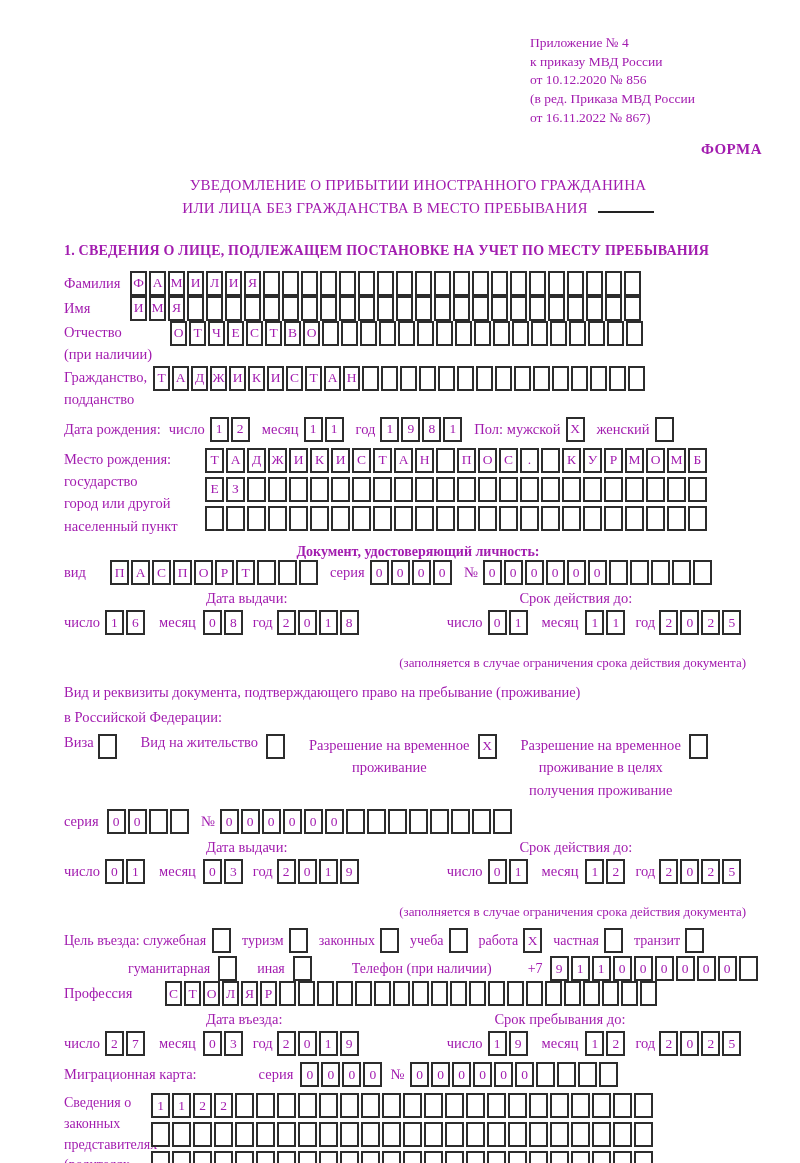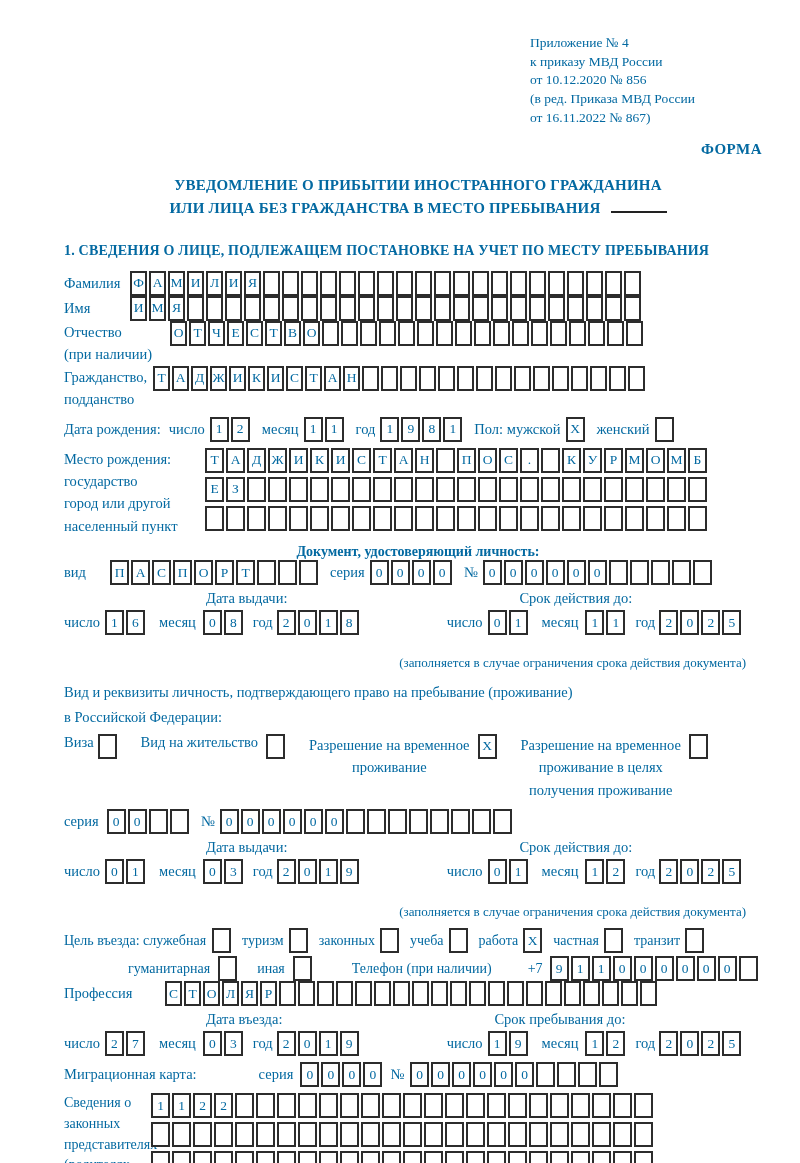--- a/index.html
+++ b/index.html
@@ -1,27 +1,27 @@
 <!DOCTYPE html>
 <html><head>
 <meta charset="utf-8">
 <style>
   * { box-sizing: border-box; }
   html, body { margin: 0; padding: 0; background: #e8e8e8; }
   .page {
     width: 800px; height: 1163px; margin: 0 auto; background: #ffffff;
     font-family: "Liberation Serif", "DejaVu Serif", serif;
-    color: #0369a1; padding: 34px 28px 0 64px; overflow: hidden; position: relative;
+    color: #a21caf; padding: 34px 28px 0 64px; overflow: hidden; position: relative;
   }
   
   .ref-block { margin-left: auto; width: 242px; font-size: 13.5px; line-height: 1.38; }
   .ref-block .gap { margin-top: 0; }
   .forma { text-align: right; padding-right: 10px; font-weight: bold; font-size: 15px; margin-top: 14px; letter-spacing: .5px; }
   
-  .title { text-align: center; font-weight: bold; font-size: 15px; line-height: 1.55; margin-top: 16px; letter-spacing: .2px; }
+  .title { text-align: center; font-weight: normal; font-size: 15px; line-height: 1.55; margin-top: 16px; letter-spacing: .2px; }
   .blank-line { display: inline-block; width: 56px; border-bottom: 2px solid #222; margin-left: 10px; vertical-align: baseline; }
   .sec-heading { font-weight: bold; font-size: 14px; margin-top: 22px; letter-spacing: .2px; }
   
   .row { display: flex; align-items: center; margin-top: 0; font-size: 14.5px; }
   .row.top { align-items: flex-start; }
   .mt6 { margin-top: 6px; } .mt8 { margin-top: 8px; } .mt12 { margin-top: 12px; }
   .lbl { flex: 0 0 auto; }
   .lblcol { flex: 0 0 auto; line-height: 1.55; }
   .w65 { width: 66px; } .w106 { width: 106px; } .w88 { width: 89px; }
   .w141 { width: 141px; } .w46 { width: 46px; } .w100 { width: 101px; } .w86 { width: 87px; }
@@ -416,21 +416,21 @@
           <span class="cell">2</span>
           <span class="cell">0</span>
           <span class="cell">2</span>
           <span class="cell">5</span>
         </span>
     </span>
   </div>
   <div class="note">(заполняется в случае ограничения срока действия документа)</div>
 
   <div class="par">
-    <div>Вид и реквизиты личность, подтверждающего право на пребывание (проживание)</div>
+    <div>Вид и реквизиты документа, подтверждающего право на пребывание (проживание)</div>
     <div>в Российской Федерации:</div>
   </div>
   <div class="opts">
     <span class="opt-label">Виза</span>
     <span class="cells opt-box" style="margin-left:4px">
         <span class="cell"></span>
       </span>
     <span class="opt-label opt-ml">Вид на жительство</span>
     <span class="cells opt-box">
         <span class="cell"></span>

